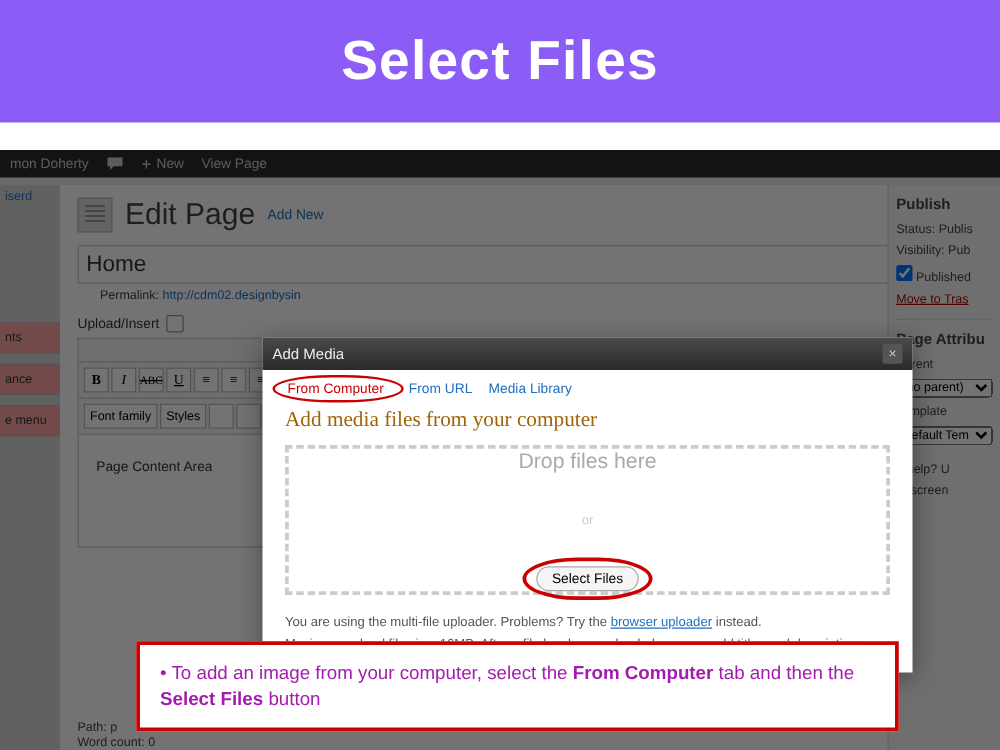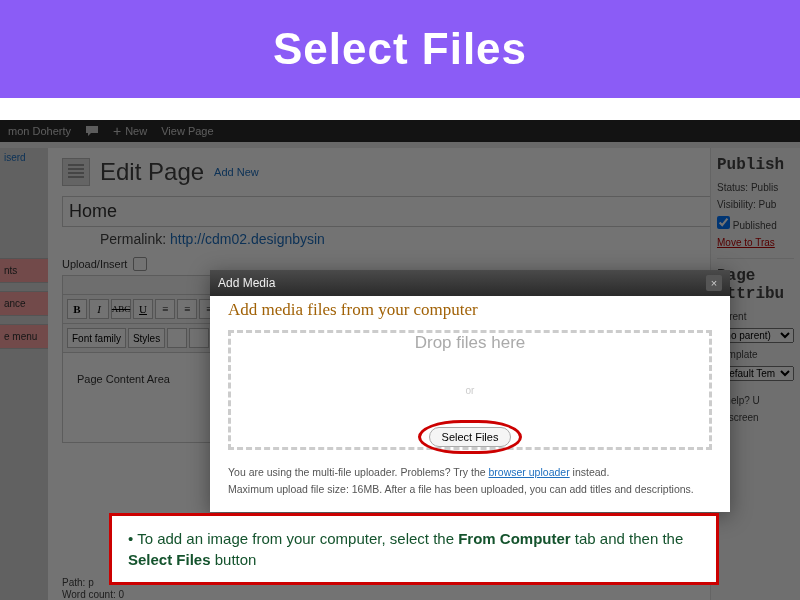--- a/index.html
+++ b/index.html
@@ -24,37 +24,37 @@
 
 .pagehead { display: flex; align-items: center; gap: 10px; padding: 10px 14px 6px; }
 .pagehead .page-icon { width: 28px; height: 28px; border: 1px solid #bbb; background: #ddd; position: relative; }
 .pagehead .page-icon::before { content: ""; position: absolute; left: 5px; top: 5px; right: 5px; bottom: 5px; background: repeating-linear-gradient(#999,#999 2px,#ddd 2px,#ddd 4px); }
 .pagehead h2 { font-size: 24px; font-weight: normal; color: #444; }
 .pagehead .addnew { color: #1e6fbf; font-size: 11px; }
 
 .titlebox { margin: 4px 14px 4px 14px; }
 .titlebox input { width: 100%; font-size: 18px; padding: 4px 6px; border: 1px solid #ccc; background: #fff; color: #333; }
 
-.permalink { margin: 4px 24px; font-size: 14px; color: #444; padding-left: 28px; }
+.permalink { margin: 4px 4px; font-size: 10px; color: #444; padding-left: 28px; }
 .permalink .purl { color: #1e6fbf; }
 
 .uploadrow { margin: 10px 14px 4px; font-size: 11px; color: #333; display: flex; align-items: center; gap: 6px; }
 .uploadrow .uicon { display: inline-block; width: 14px; height: 14px; border: 1px solid #999; border-radius: 2px; vertical-align: middle; }
 
 .editor-toolbar-wrap { margin: 0 14px; border: 1px solid #ccc; background: #f3f3f3; }
 .editor-tabs { display: flex; justify-content: flex-end; font-size: 10px; }
 .editor-tabs span { padding: 3px 8px; border: 1px solid #ccc; border-bottom: none; background: #eee; }
 .editor-toolbar { border-top: 1px solid #ccc; padding: 4px; display: flex; gap: 2px; flex-wrap: wrap; }
 .tb-btn { width: 20px; height: 20px; border: 1px solid #bbb; background: #fff; display: inline-flex; align-items: center; justify-content: center; font-size: 11px; font-family: serif; }
 .tb-sel { border: 1px solid #bbb; background: #fff; font-size: 10px; padding: 2px 4px; height: 20px; display: inline-flex; align-items: center; }
 
 .content-area { margin: 0 14px; border: 1px solid #ccc; border-top: none; background: #fff; padding: 20px 14px; min-height: 90px; font-size: 11px; color: #333; }
 
 .rightcol { position: absolute; right: 0; top: 0; width: 90px; bottom: 0; background: #f7f7f7; border-left: 1px solid #ddd; padding: 8px 6px; font-size: 10px; color: #444; z-index: 1; }
-.rightcol .box-title { font-weight: bold; font-size: 16px; margin-bottom: 8px; font-family: Liberation Mono, monospace; }
+.rightcol .box-title { font-weight: bold; font-size: 12px; margin-bottom: 8px; }
 .rightcol .line { margin-bottom: 6px; }
 .rightcol .move-trash { color: #b00; text-decoration: underline; }
 .rightcol .sub { border-top: 1px solid #ddd; margin-top: 10px; padding-top: 8px; }
 .rightcol select { width: 100%; font-size: 10px; }
 
 .pathbar { position: absolute; left: 14px; bottom: 12px; font-size: 10px; color: #444; }
 .wc { position: absolute; left: 14px; bottom: 0; font-size: 10px; color: #444; }
 .clock { position: absolute; right: 6px; bottom: 0; font-size: 10px; color: #444; background: #ddd; padding: 2px 4px; }
 
 .modal { position: absolute; top: 150px; left: 210px; width: 520px; background: #fff; z-index: 10; box-shadow: 0 4px 20px rgba(0,0,0,0.4); }
@@ -69,21 +69,21 @@
 .dropzone .dz-text { font-size: 17px; margin-bottom: 4px; }
 .dropzone .dz-or { font-size: 10px; color: #ccc; margin-bottom: 4px; }
 .select-files-btn { background: #f5f5f5; border: 1px solid #aaa; border-radius: 11px; padding: 3px 12px; font-size: 11px; cursor: pointer; color: #000; }
 .select-files-wrap { position: relative; }
 .circle-red-btn { position: absolute; top: -7px; left: -11px; right: -11px; bottom: -7px; border: 3px solid #c00; border-radius: 50%/60%; pointer-events: none; }
 .circle-red-tab { position: relative; display: inline-block; }
 .circle-red-tab::after { content: ""; position: absolute; top: -4px; left: -6px; right: -6px; bottom: -4px; border: 2.5px solid #c00; border-radius: 50%/55%; pointer-events: none; }
 .modal-foot { padding: 0 18px 14px; font-size: 10.5px; color: #555; line-height: 1.6; }
 .modal-foot a { color: #1e6fbf; text-decoration: underline; }
 
-.callout { position: absolute; left: 109px; bottom: 15px; width: 610px; background: #fff; border: 3px solid #c00; padding: 12px 16px; font-size: 15px; color: #14532d; z-index: 20; line-height: 1.4; }
+.callout { position: absolute; left: 109px; bottom: 15px; width: 610px; background: #fff; border: 3px solid #c00; padding: 12px 16px; font-size: 15px; color: #a21caf; z-index: 20; line-height: 1.4; }
 .callout b { font-weight: bold; }
 </style>
 </head>
 <body>
 
 <div class="banner">
   <span>Select Files</span>
 </div>
 
 <div class="screenshot">
@@ -190,20 +190,27 @@
 
   </div>
 
   <div class="dimmer"></div>
 
   <div class="modal">
     <div class="modal-head">
       <span>Add Media</span>
       <span class="modal-close">×</span>
     </div>
+    <div class="modal-tabs">
+      <span class="circle-red-tab">
+        <span class="active">From Computer</span>
+      </span>
+      <span>From URL</span>
+      <span>Media Library</span>
+    </div>
     <div class="modal-body">
       <h3>Add media files from your computer</h3>
       <div class="dropzone">
         <div class="dz-text">Drop files here</div>
         <div class="dz-or">or</div>
         <div class="select-files-wrap">
           <button class="select-files-btn">Select Files</button>
           <div class="circle-red-btn"></div>
         </div>
       </div>

